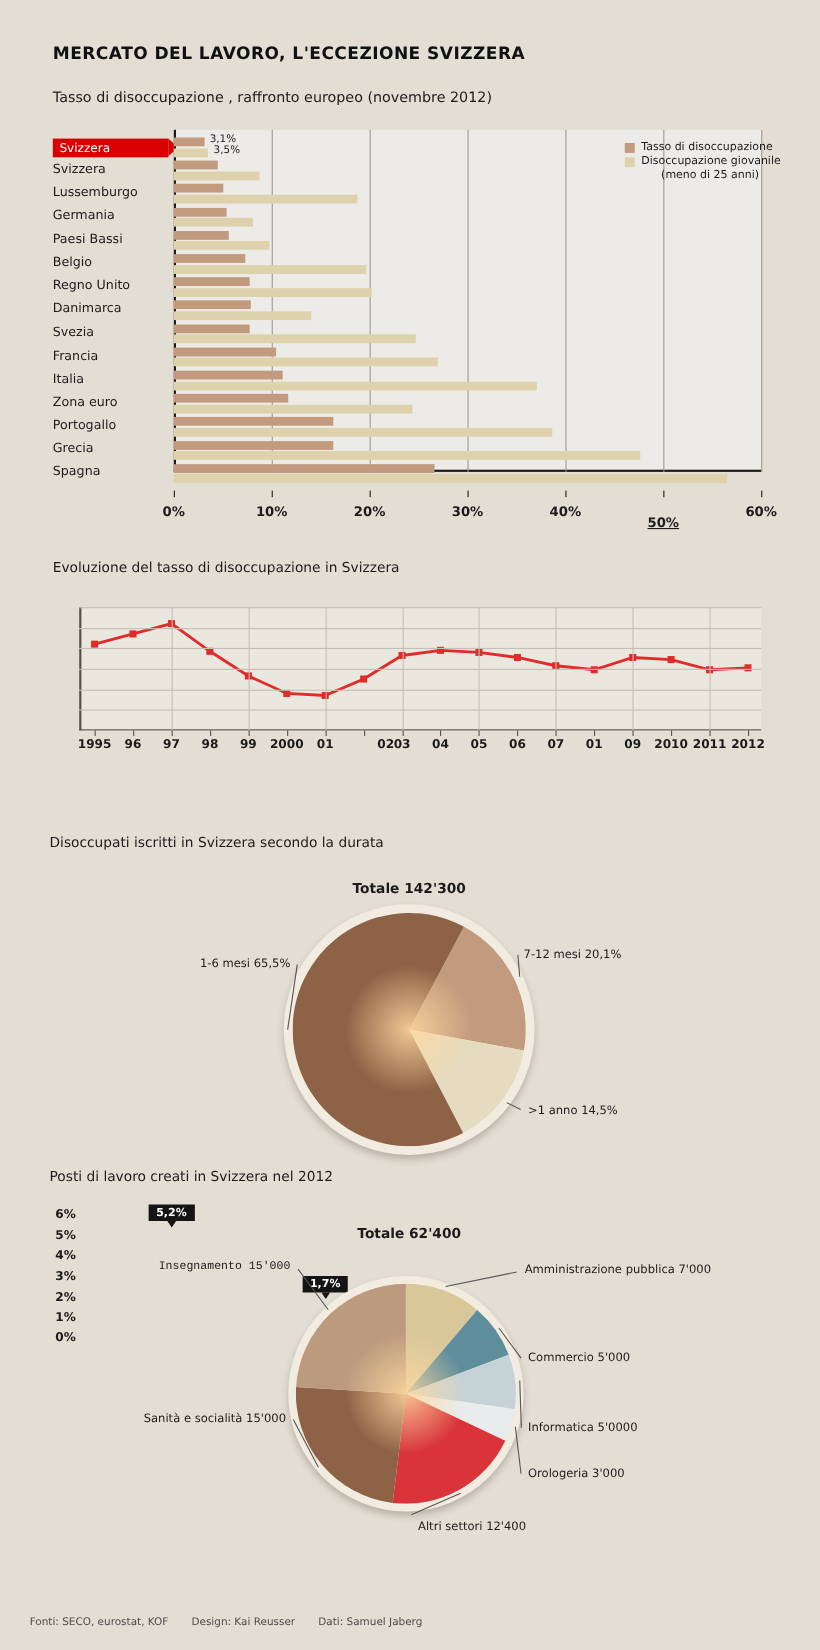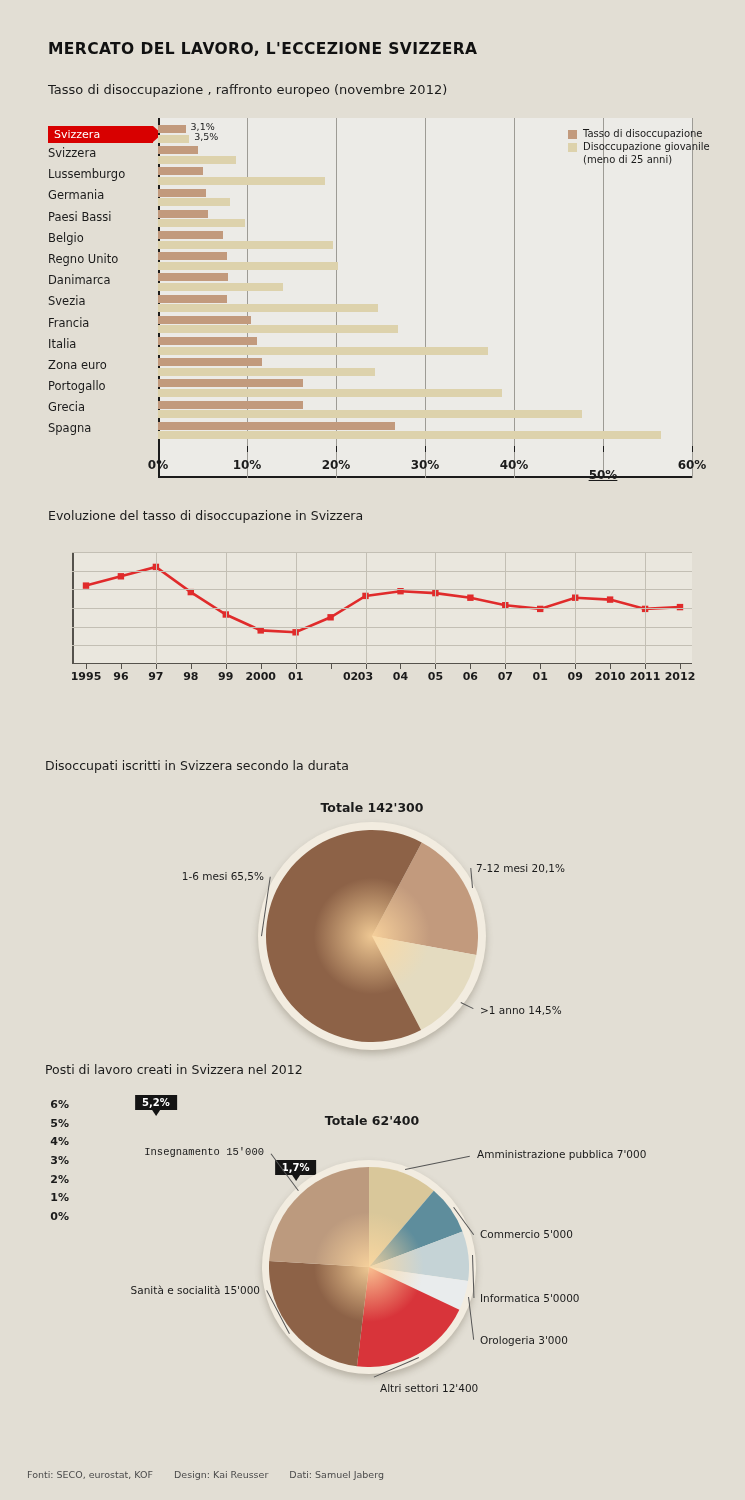--- a/index.html
+++ b/index.html
@@ -65,21 +65,21 @@
   .xtick{position:absolute;font-size:12px;font-weight:bold;color:#1b1b1b;transform:translateX(-50%);}
   .tickmark{position:absolute;top:-6px;width:1px;height:6px;background:#1b1b1b;}
 
   
   #legend{position:absolute;left:568px;top:128px;width:175px;}
   .leg-row{display:flex;align-items:flex-start;margin-bottom:1px;}
   .leg-sw{width:9px;height:9px;margin-right:6px;margin-top:2px;flex:none;}
   .leg-sw.a{background:#c29a7d;}
   .leg-sw.b{background:#ddd2ac;}
   .leg-tx{font-size:10px;line-height:12px;color:#1b1b1b;}
-  .leg-sub{font-size:10px;line-height:12px;color:#1b1b1b;margin-left:15px;}
+  .leg-sub{font-size:10px;line-height:12px;color:#1b1b1b;margin-left:33px;}
 
   
   #line{position:absolute;left:0;top:552px;width:745px;height:145px;}
   #lplot{position:absolute;left:72px;top:0;width:620px;height:112px;background:#eae7de;}
   .hline{position:absolute;left:0;right:0;height:1px;background:#c3bfb4;}
   .lvline{position:absolute;top:0;bottom:0;width:1px;background:#c3bfb4;}
   .lyaxis{position:absolute;left:0;top:0;bottom:0;width:1.5px;background:#55524c;}
   .lbase{position:absolute;left:0;right:0;bottom:0;height:1.5px;background:#55524c;}
   .ylab{position:absolute;right:676px;font-size:11px;font-weight:bold;color:#1b1b1b;text-align:right;transform:translateY(-50%);white-space:nowrap;}
   .xlab{position:absolute;top:118px;font-size:11px;font-weight:bold;color:#1b1b1b;transform:translateX(-50%);}
@@ -132,21 +132,21 @@
         <div class="b-label">Regno Unito</div>
         <div class="b-label">Danimarca</div>
         <div class="b-label">Svezia</div>
         <div class="b-label">Francia</div>
         <div class="b-label">Italia</div>
         <div class="b-label">Zona euro</div>
         <div class="b-label">Portogallo</div>
         <div class="b-label">Grecia</div>
         <div class="b-label">Spagna</div>
       </div>
-    <div class="plot" id="bar-plot" style="height: 360px;">
+    <div class="plot" id="bar-plot" style="height: 311px;">
       <div class="axisline"></div>
       <div class="baseline"></div>
     <div class="vline" style="left: 89px;"></div>
         <div class="vline" style="left: 178px;"></div>
         <div class="vline" style="left: 267px;"></div>
         <div class="vline" style="left: 356px;"></div>
         <div class="vline" style="left: 445px;"></div>
         <div class="vline" style="left: 534px;"></div>
         <div class="rowgrp" style="top: 6px;">
           <div class="bar a" style="width: 27.59px;"></div>

